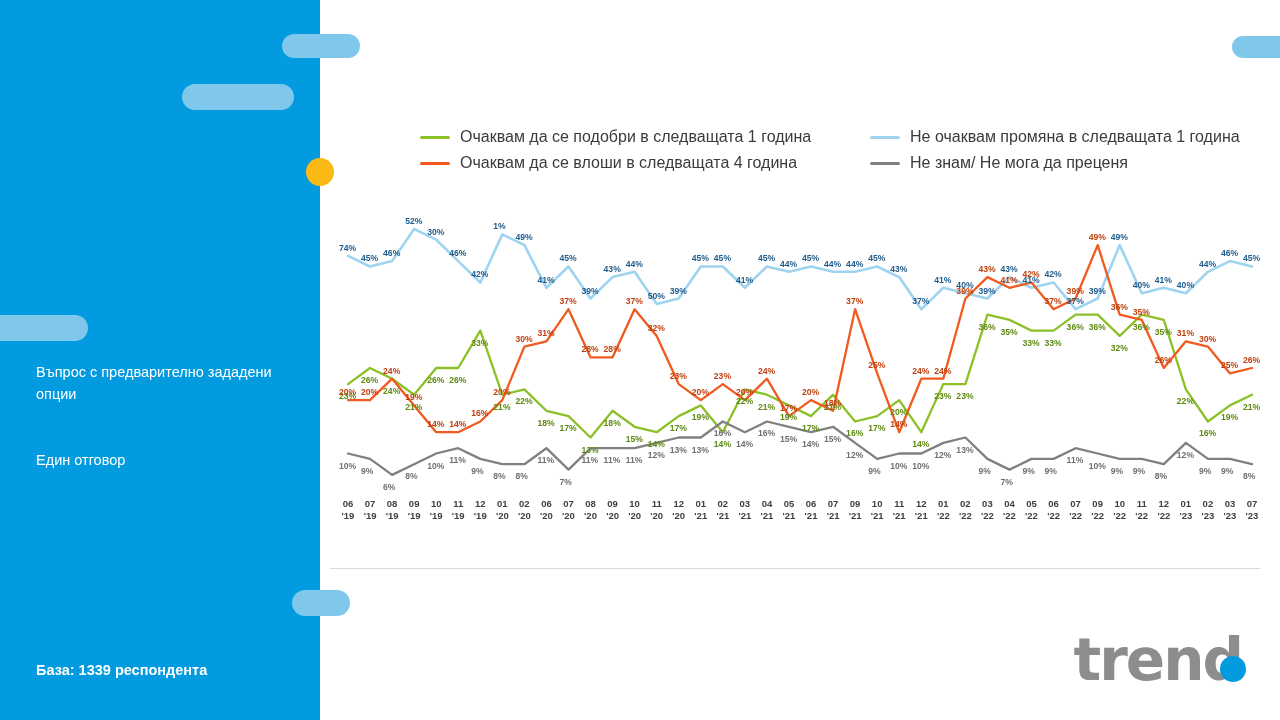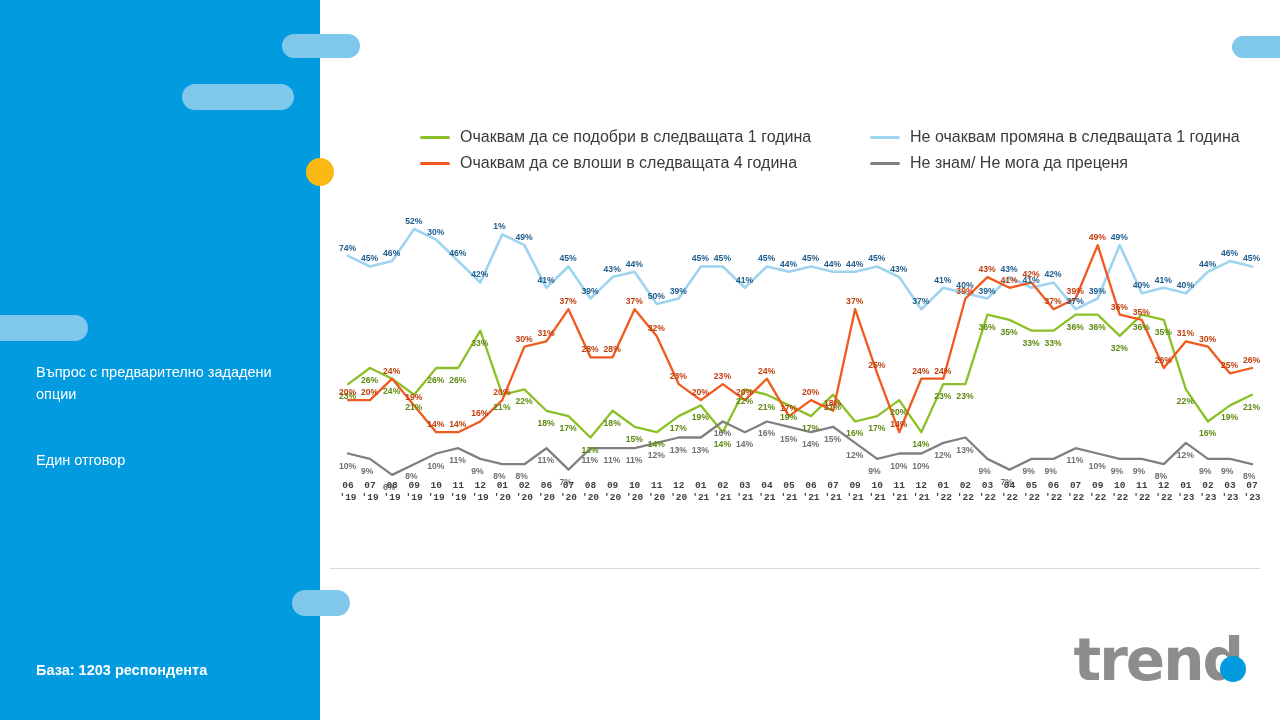--- a/index.html
+++ b/index.html
@@ -54,21 +54,21 @@
   
   #chart-area {
     position:absolute; left:330px; top:195px; width:940px; height:320px;
   }
   #chart-svg { position:absolute; left:0; top:0; }
   #axis-line {
     position:absolute; left:330px; top:568px; width:930px; height:1px;
     background:#d9d9d9;
   }
   #x-labels {
-    position:absolute; left:330px; top:480px; width:940px; height:44px;font-family:Liberation Mono, monospace;
+    position:absolute; left:330px; top:498px; width:940px; height:44px;
   }
   .xtick {
     position:absolute; text-align:center; font-size:9.5px; color:#404040;
     font-weight:bold; line-height:1.25; width:26px;
   }
   .dlabel {
     position:absolute; font-size:8.6px; font-weight:bold; white-space:nowrap;
   }
   
   #logo {
@@ -85,21 +85,21 @@
 </style>
 </head>
 <body>
 
 <div id="left-panel">
   <div class="deco" id="deco-1"></div>
   <div class="deco" id="deco-3"></div>
   <div class="deco" id="deco-4"></div>
   <div class="side-note" id="note-1">Въпрос с предварително зададени опции</div>
   <div class="side-note" id="note-2">Един отговор</div>
-  <div id="base-label">База:  1203 респондента</div>
+  <div id="base-label">База:  1339 респондента</div>
 </div>
 <div class="deco" id="deco-2"></div>
 <div class="deco" id="deco-5"></div>
 <div id="deco-dot"></div>
 
 <div id="legend">
   <div class="legend-item" id="lg-0">
     <span class="legend-swatch" style="background: rgb(140, 192, 39);"></span>
     <span>Очаквам да се подобри в следващата 1 година</span>
   </div>

